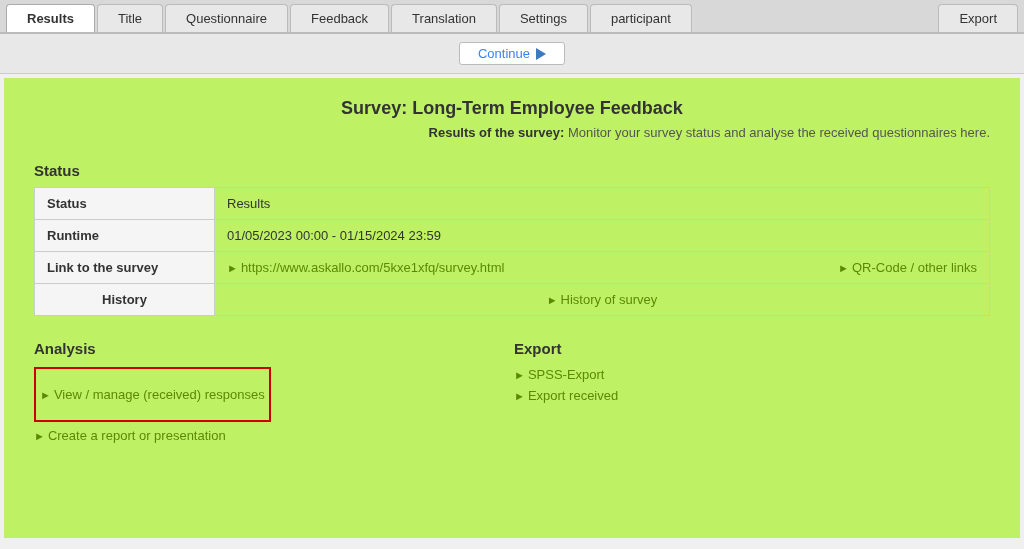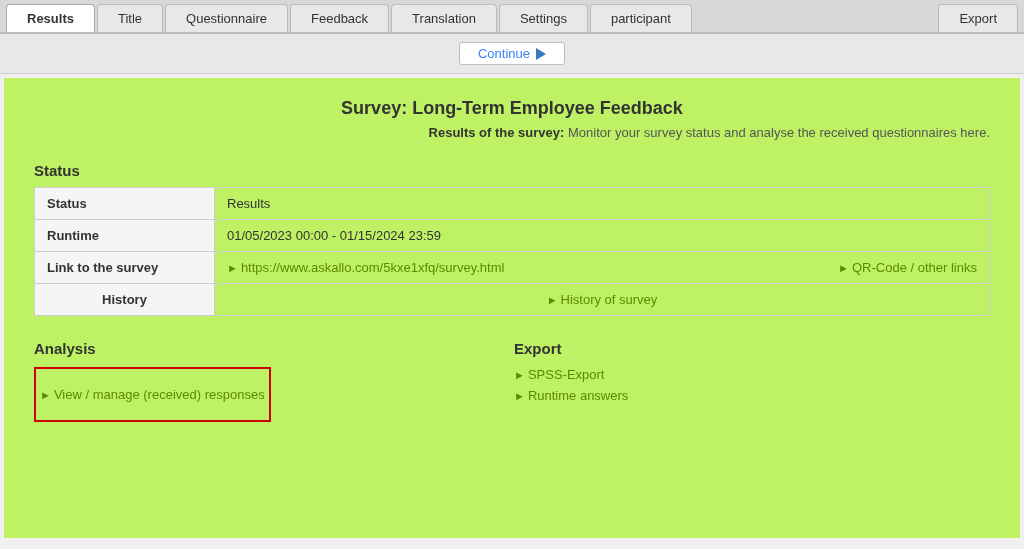--- a/index.html
+++ b/index.html
@@ -256,25 +256,28 @@
       </tr>
     </tbody>
   </table>
 
   <div class="two-col">
     <div class="col-half">
       <div class="section-heading">Analysis</div>
       <a class="highlighted-link">
         <span class="green-arrow">►</span><span>View / manage (received) responses</span>
       </a>
+      <a class="analysis-link">
+        <span class="green-arrow">►</span><span>Create a report or presentation</span>
+      </a>
     </div>
     <div class="col-half">
       <div class="section-heading">Export</div>
       <a class="analysis-link">
         <span class="green-arrow">►</span><span>SPSS-Export</span>
       </a>
       <a class="analysis-link">
-        <span class="green-arrow">►</span><span>Runtime answers</span>
+        <span class="green-arrow">►</span><span>Export received</span>
       </a>
     </div>
   </div>
 
 </div>
 
 </body></html>

